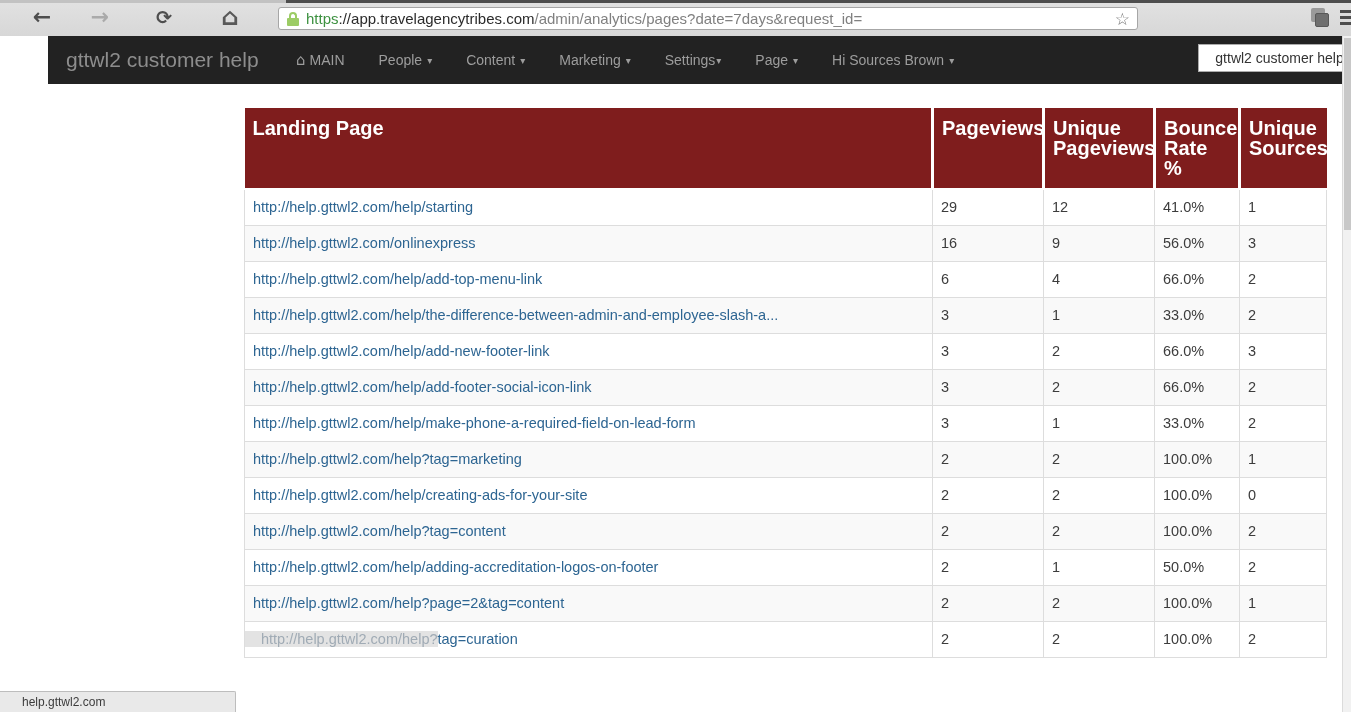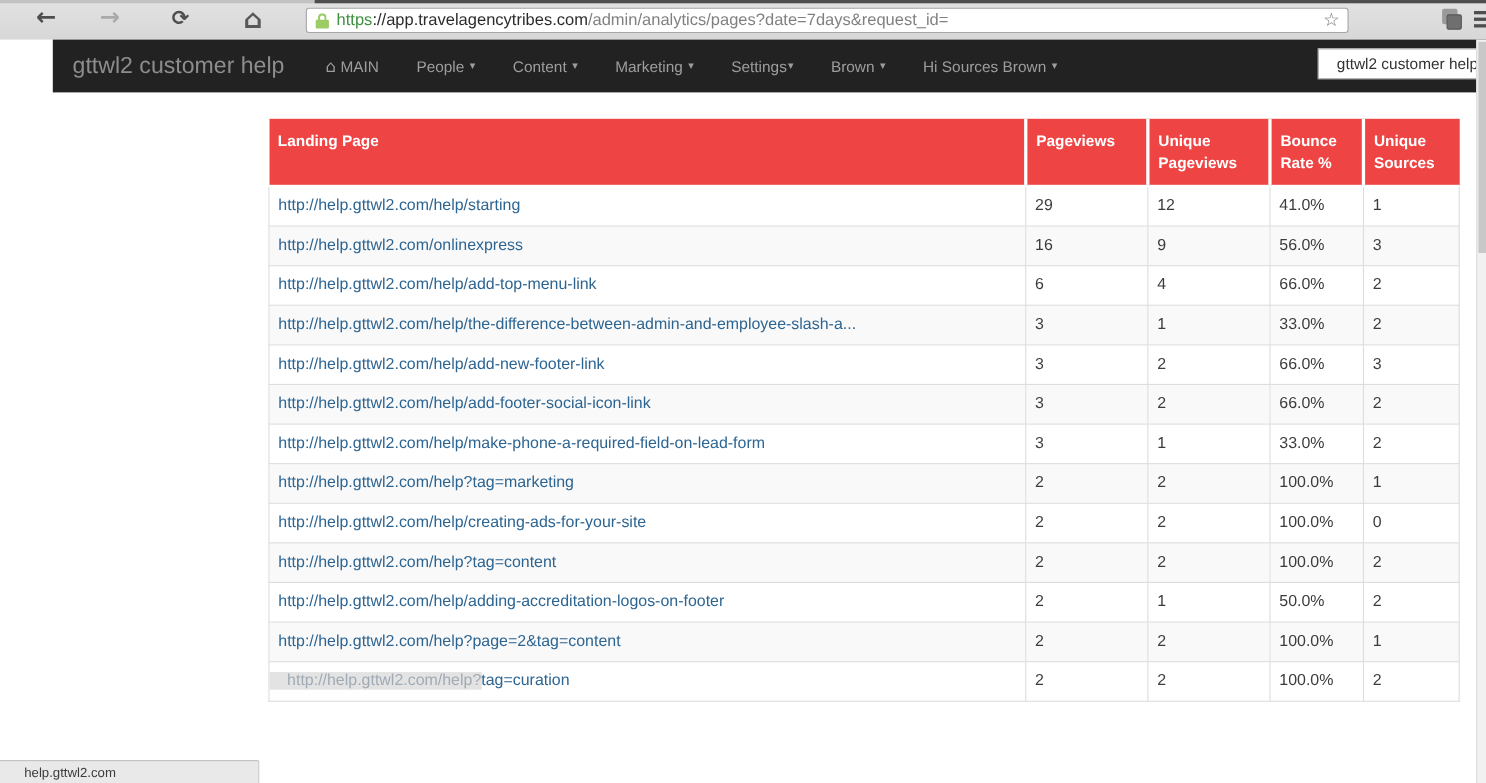--- a/index.html
+++ b/index.html
@@ -12,21 +12,21 @@
   .tab-edge.light { left:0; width:286px; background:#c2c2c2; }
   .tab-edge.dark  { left:286px; right:0; background:#4e4e4e; }
   .toolbar { position:absolute; top:0; left:0; width:1351px; height:36px;
              background:linear-gradient(#e2e2e2,#d7d7d7); }
   .nav-btn { position:absolute; top:0; height:36px; width:30px; text-align:center;
              line-height:34px; font-size:22px; font-weight:bold; color:#4e4e4e; cursor:pointer;
              font-family:"DejaVu Sans", sans-serif; }
   .nav-btn.disabled { color:#aaaaaa; }
   .nav-btn.reload { font-size:19px; }
   .nav-btn.home   { font-size:24px; color:#585858; }
-  .omnibox { position:absolute; left:278px; top:7px; width:948px; height:23px; background:#fff;
+  .omnibox { position:absolute; left:278px; top:7px; width:860px; height:23px; background:#fff;
              border:1px solid #a6a6a6; border-radius:3px; display:flex; align-items:center;
              padding:0 28px 0 8px; }
   .lock { position:relative; width:12px; height:14px; margin-right:7px; flex:0 0 auto; }
   .lock .shackle { position:absolute; top:0; left:2px; width:8px; height:8px;
                    border:2px solid #9ccc65; border-bottom:none; border-radius:4px 4px 0 0; }
   .lock .body { position:absolute; bottom:0; left:0; width:12px; height:8px;
                 background:#9ccc65; border-radius:1px; }
   .url { font-size:15px; white-space:nowrap; overflow:hidden; }
   .url .scheme { color:#3d9140; }
   .url .dark   { color:#2b2b2b; }
@@ -54,21 +54,21 @@
                  border:1px solid #ababab; display:flex; align-items:center; padding:0 8px;
                  font-size:14px; color:#333; cursor:pointer; }
   .site-select .label { flex:1; text-align:center; }
   .sel-caret { font-size:9px; color:#333; font-family:"DejaVu Sans", sans-serif; }
 
   
   .content { position:absolute; left:244px; top:108px; width:1082px; }
   table { width:1082px; border-collapse:collapse; table-layout:fixed; }
   col.c1 { width:688px; } col.c2 { width:111px; } col.c3 { width:111px; }
   col.c4 { width:85px; }  col.c5 { width:87px; }
-  th { background:#ef4444; color:#fff; font-size:14px; font-weight:bold; text-align:left;
+  th { background:#7f1d1d; color:#fff; font-size:20px; font-weight:bold; text-align:left;
        vertical-align:top; padding:10px 8px; height:55px; border-right:3px solid #fff;
        border-bottom:2px solid #fff; line-height:20px; }
   th:last-child { border-right:none; }
   td { border:1px solid #ddd; padding:0 8px; height:36px; font-size:14.5px; color:#3c3c3c;
        vertical-align:middle; white-space:nowrap; overflow:hidden; }
   tbody tr:nth-child(even) td { background:#f9f9f9; }
   a.page-link { color:#2d6592; text-decoration:none; cursor:pointer;margin-top:36px; }
   a.page-link .sel { background:#e3e3e3; color:#a0abb5; margin-left:-8px; padding-left:16px;
                      display:inline-block; }
 
@@ -133,21 +133,21 @@
         </a>
       <a class="nav-item">
           <span>Marketing</span>
           <span class="caret">▾</span>
         </a>
       <a class="nav-item">
           <span>Settings</span>
           <span class="caret tight">▾</span>
         </a>
       <a class="nav-item">
-          <span>Brown</span>
+          <span>Page</span>
           <span class="caret">▾</span>
         </a>
       <a class="nav-item">
           <span>Hi Sources Brown</span>
           <span class="caret">▾</span>
         </a>
     </nav>
     <div class="site-select">
       <span class="label">gttwl2 customer help</span>
       <span class="sel-caret">▼</span>

